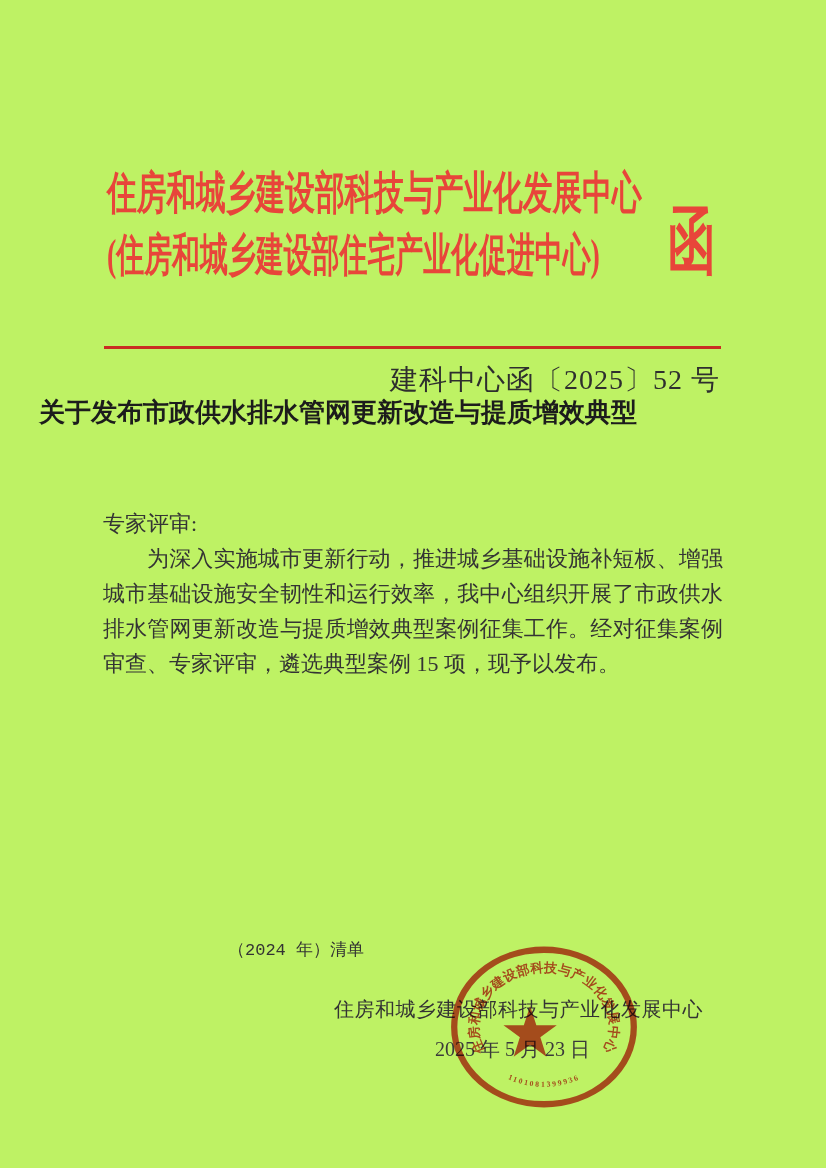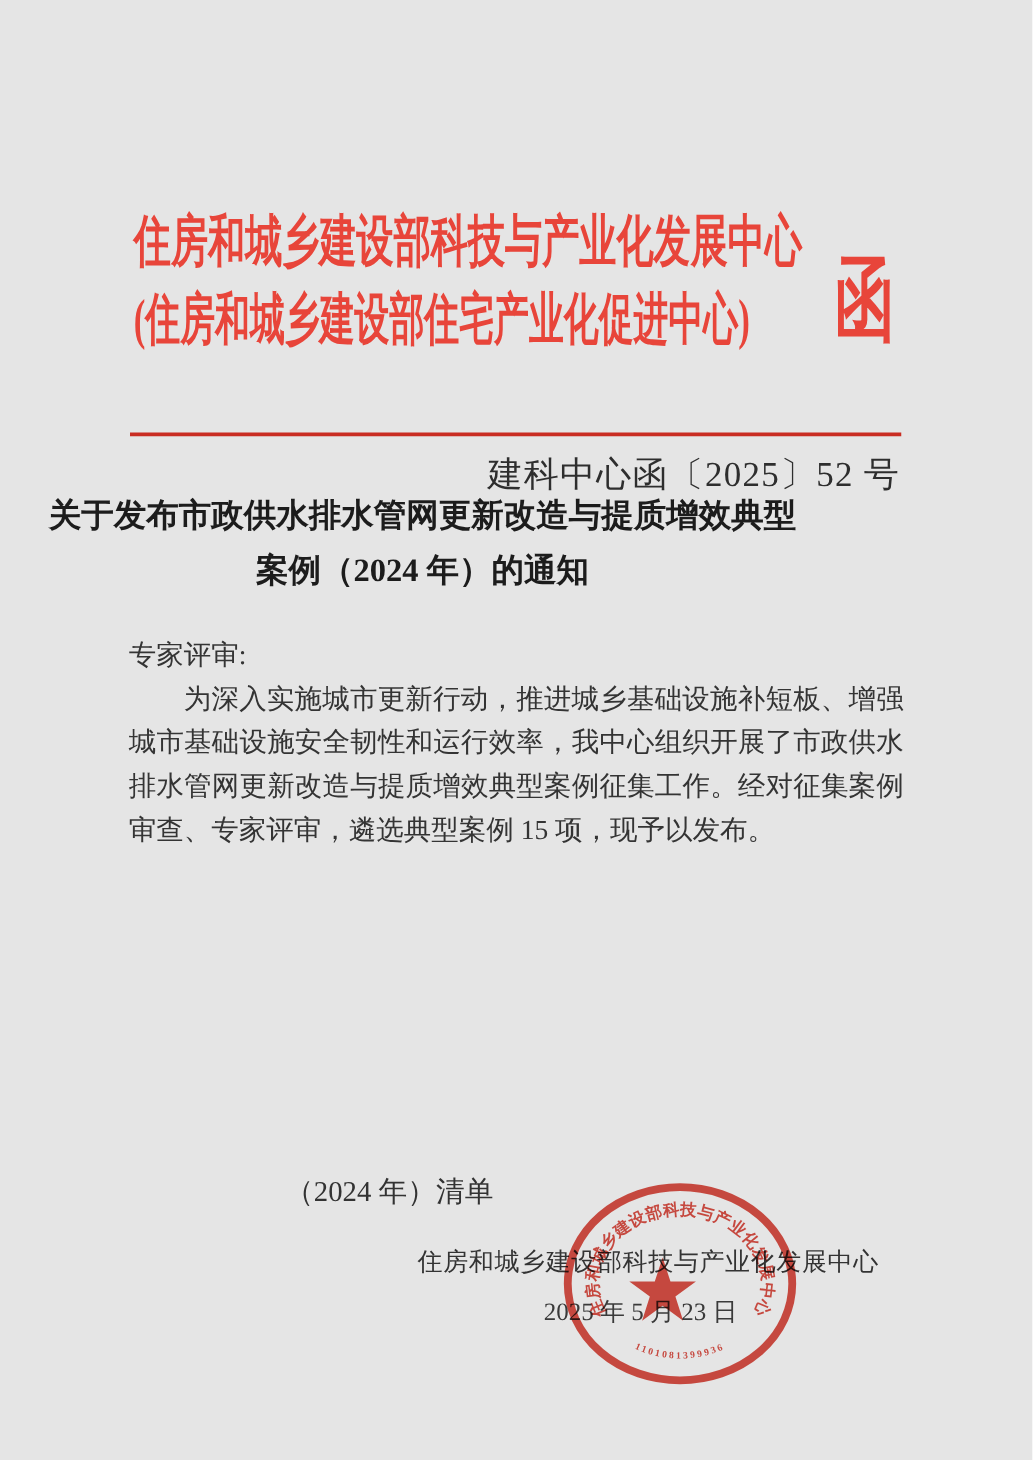--- a/index.html
+++ b/index.html
@@ -1,20 +1,20 @@
 <!DOCTYPE html>
 <html><head>
 <meta charset="utf-8">
 <style>
   html, body { margin: 0; padding: 0; background: #ffffff; }
   .page {
     position: relative;
     width: 826px;
     height: 1168px;
-    background: #e5e5e5;
+    background: #bef264;
     overflow: hidden;
     font-family: "Liberation Serif", "DejaVu Serif", serif;
     color: #2b2b2b;
   }
   
   .lh-line {
     position: absolute;
     left: 107px;
     color: #e8453a;
     font-weight: 700;
@@ -87,23 +87,24 @@
     left: 158px;
     top: 896px;
     font-size: 23px;
     color: #333333;
     white-space: nowrap;
   }
   .attachment-line2 {
     position: absolute;
     left: 228px;
     top: 938px;
-    font-size: 23px;
+    font-size: 17px;
     color: #333333;
     white-space: nowrap;
+    font-family: Liberation Mono, monospace;
   }
   
   .sig-org {
     position: absolute;
     left: 334px;
     top: 996px;
     font-size: 20px;
     color: #333333;
     letter-spacing: 0.5px;
     white-space: nowrap;
@@ -139,21 +140,20 @@
 
   <div class="lh-line lh1">住房和城乡建设部科技与产业化发展中心</div>
   <div class="lh-line lh2">(住房和城乡建设部住宅产业化促进中心)</div>
   <div class="doc-type">函</div>
 
   <div class="red-rule"></div>
 
   <div class="doc-number">建科中心函〔2025〕52 号</div>
 
   <div class="title-line title1">关于发布市政供水排水管网更新改造与提质增效典型</div>
-  <div class="title-line title2">案例（2024 年）的通知</div>
 
   <div class="body-block">
     <p>专家评审:</p>
     <p class="indent">为深入实施城市更新行动，推进城乡基础设施补短板、增强城市基础设施安全韧性和运行效率，我中心组织开展了市政供水排水管网更新改造与提质增效典型案例征集工作。经对征集案例审查、专家评审，遴选典型案例 15 项，现予以发布。</p>
   </div>
 
   <div class="attachment-line2">（2024 年）清单</div>
 
   <div class="sig-org">住房和城乡建设部科技与产业化发展中心</div>
   <div class="sig-date">2025 年 5 月 23 日</div>

